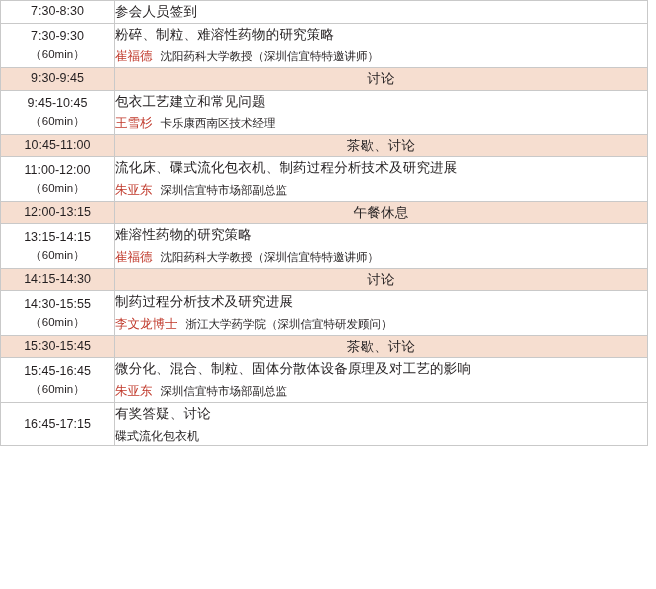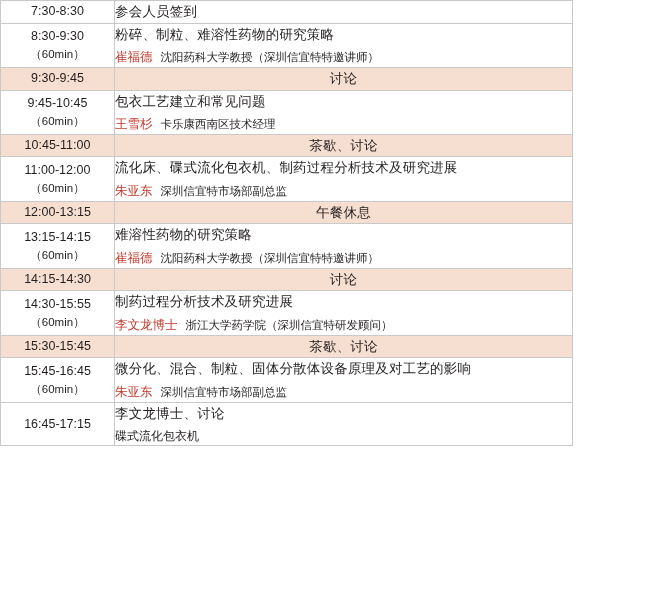--- a/index.html
+++ b/index.html
@@ -8,21 +8,21 @@
     background: #ffffff;
   }
   body {
     width: 656px;
     height: 589px;
     font-family: "Liberation Sans", "DejaVu Sans", sans-serif;
     color: #231f20;
     overflow: hidden;
   }
   #schedule {
-    width: 573px;
+    width: 648px;
     border-collapse: collapse;
     table-layout: fixed;
   }
   #schedule td {
     border: 1px solid #c9c9c9;
     vertical-align: middle;
     padding: 0;
   }
   .time-cell {
     width: 113px;
@@ -50,20 +50,21 @@
     font-size: 13.5px;
     line-height: 1.6;
     color: #231f20;
     letter-spacing: 0.2px;
   }
   .speaker-line {
     margin-top: 3px;
     font-size: 12px;
     line-height: 1.5;
     white-space: nowrap;
+    font-family: Liberation Mono, monospace;
   }
   .speaker-name {
     color: #c0392b;
     font-size: 12.5px;
     margin-right: 8px;
   }
   .speaker-affil {
     color: #231f20;
     font-size: 11.5px;
   }
@@ -93,21 +94,21 @@
       <tr class="single-row">
         <td class="time-cell">
           <span class="time-main">7:30-8:30</span>
         </td>
         <td class="content-cell">
           <div class="title-line">参会人员签到</div>
         </td>
       </tr>
       <tr class="">
         <td class="time-cell">
-          <span class="time-main">8:30-9:30</span>
+          <span class="time-main">7:30-9:30</span>
           <span class="time-dur">（60min）</span>
         </td>
         <td class="content-cell">
           <div class="title-line">粉碎、制粒、难溶性药物的研究策略</div>
           <div class="speaker-line"><span class="speaker-name">崔福德</span><span class="speaker-affil">沈阳药科大学教授（深圳信宜特特邀讲师）</span></div>
         </td>
       </tr>
       <tr class="break-row single-row">
         <td class="time-cell">
           <span class="time-main">9:30-9:45</span>
@@ -196,18 +197,18 @@
         <td class="content-cell">
           <div class="title-line">微分化、混合、制粒、固体分散体设备原理及对工艺的影响</div>
           <div class="speaker-line"><span class="speaker-name">朱亚东</span><span class="speaker-affil">深圳信宜特市场部副总监</span></div>
         </td>
       </tr>
       <tr class="">
         <td class="time-cell">
           <span class="time-main">16:45-17:15</span>
         </td>
         <td class="content-cell">
-          <div class="title-line">李文龙博士、讨论</div>
+          <div class="title-line">有奖答疑、讨论</div>
           <div class="sub-note">碟式流化包衣机</div>
         </td>
       </tr>
     </tbody>
 </table>
 
 </body></html>

